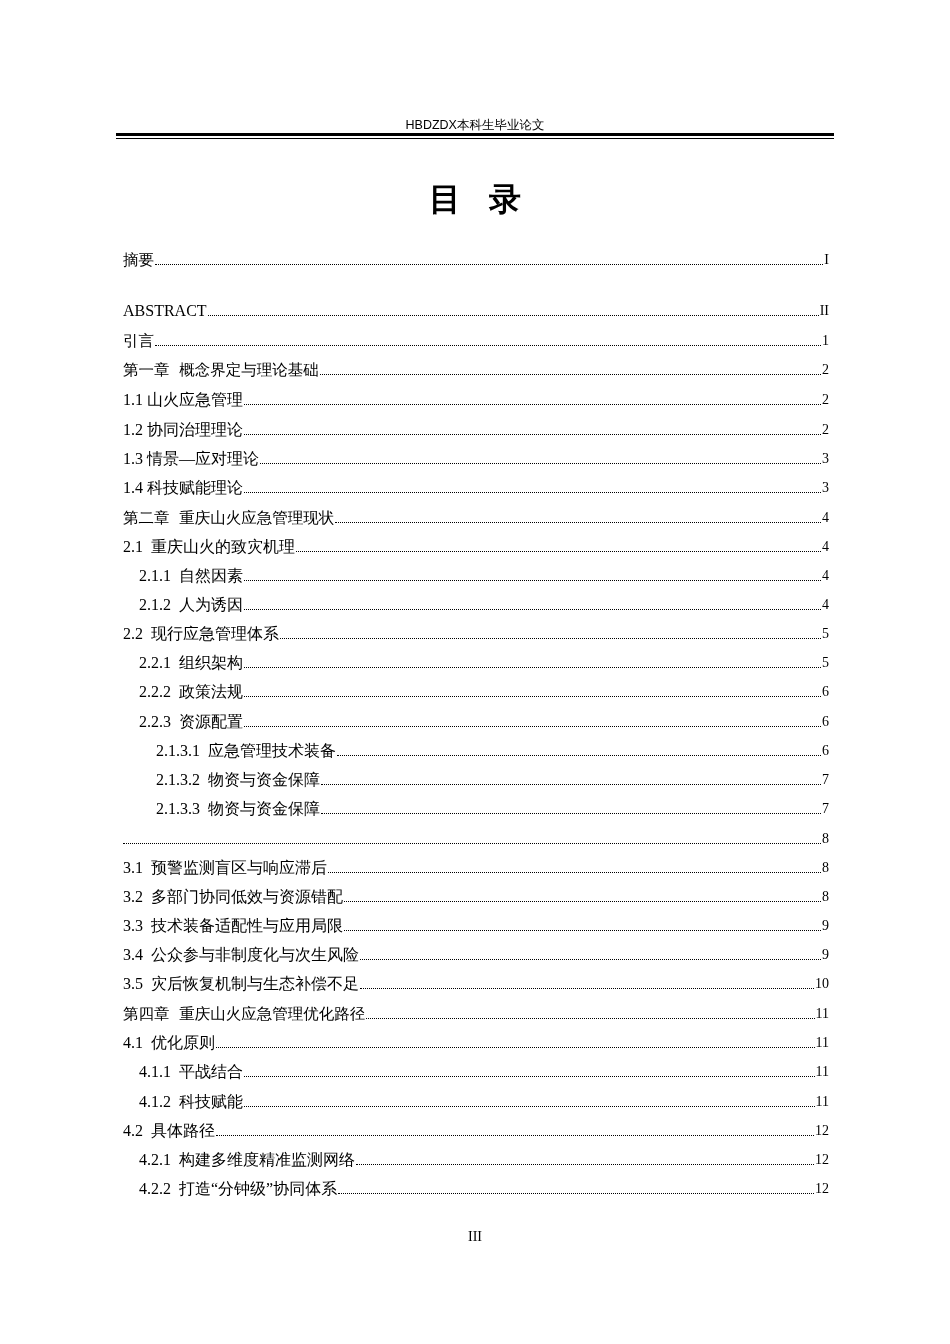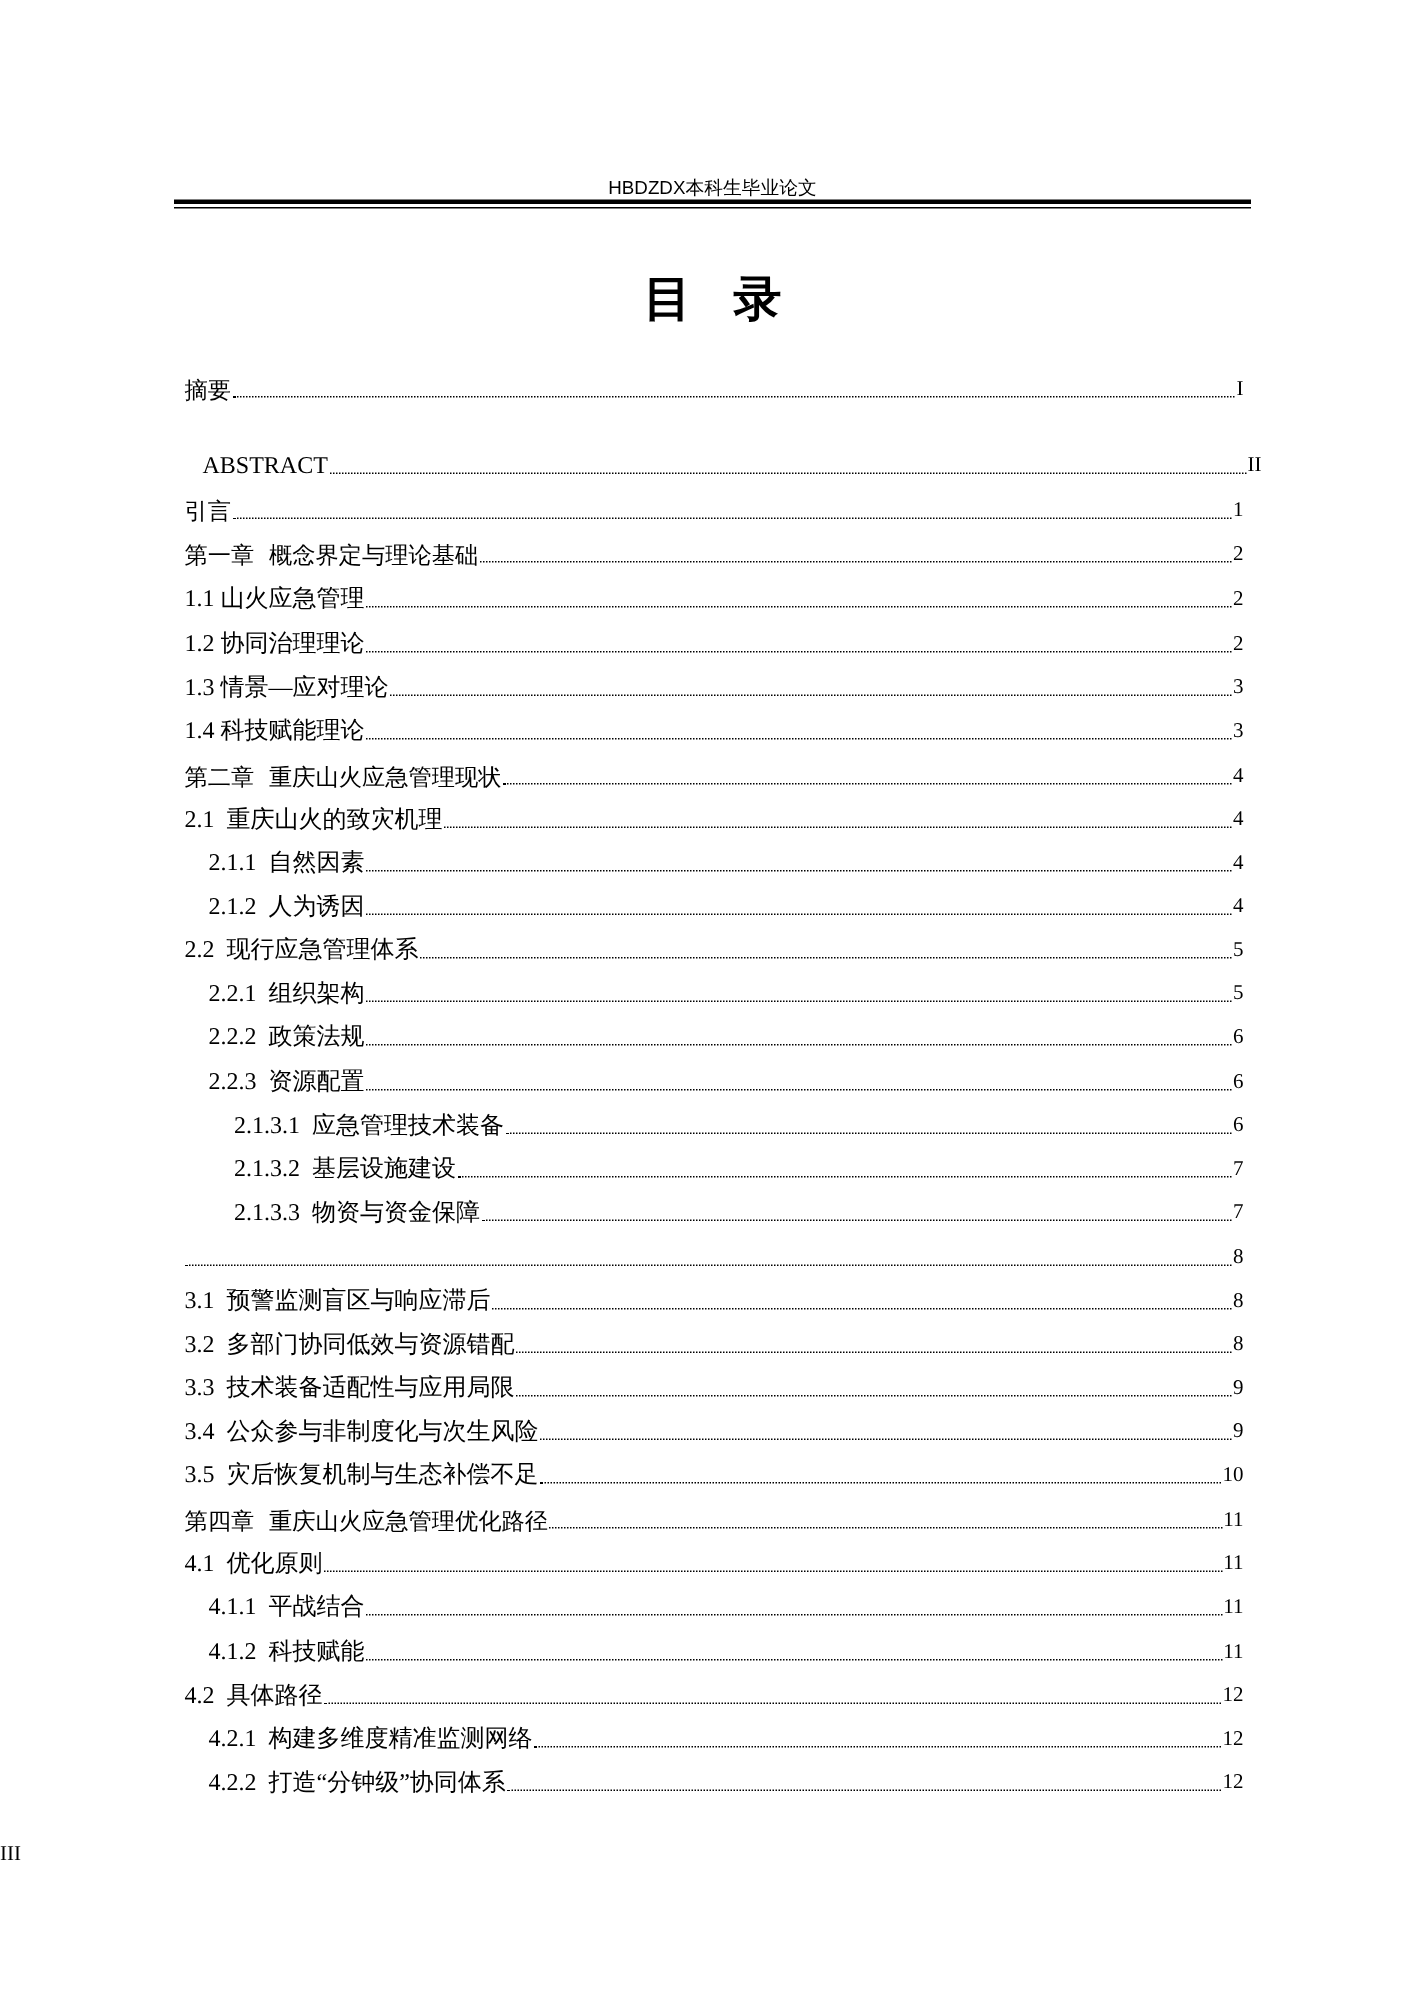--- a/index.html
+++ b/index.html
@@ -10,38 +10,38 @@
   .rule-thick { position: absolute; left: 116px; width: 718px; top: 133px; height: 3px; background: #000; }
   .rule-thin { position: absolute; left: 116px; width: 718px; top: 138px; height: 1px; background: #000; }
   .toc-title { position: absolute; left: 0; width: 950px; top: 178px; text-align: center;
                font-family: "DejaVu Sans", sans-serif; font-weight: bold; font-size: 32px; letter-spacing: 28px; text-indent: 28px; }
   .toc { position: absolute; left: 123px; width: 706px; top: 0; }
   .entry { position: absolute; left: 0; height: 22px; display: flex; align-items: flex-end; font-size: 16px; line-height: 20px; }
   .entry .label { white-space: pre; background: #fff; padding-right: 1px; }
   .entry.chapter .label { font-family: "DejaVu Sans", sans-serif; font-size: 15.5px; }
   .entry .leader { flex: 1; border-bottom: 1px dotted #000; margin-bottom: 5px; min-width: 10px; }
   .entry .page { padding-left: 1px; font-size: 14px; }
-  .page-number { position: absolute; left: 0; width: 950px; top: 1229px; font-size: 14px; }
+  .page-number { position: absolute; left: 0; width: 950px; top: 1229px; text-align: center; font-size: 14px; }
 </style>
 </head>
 <body>
 
 <div class="header-text">HBDZDX本科生毕业论文</div>
 <div class="rule-thick"></div>
 <div class="rule-thin"></div>
 
 <div class="toc-title">目录</div>
 
 <div class="toc" id="toc">
     <div class="entry chapter" style="left: 0px; width: 706px; top: 248px;">
       <span class="label">摘要</span>
       <span class="leader"></span>
       <span class="page">I</span>
     </div>
-    <div class="entry" style="left: 12px; width: 706px; top: 299px;">
+    <div class="entry" style="left: 0px; width: 706px; top: 299px;">
       <span class="label">ABSTRACT</span>
       <span class="leader"></span>
       <span class="page">II</span>
     </div>
     <div class="entry chapter" style="left: 0px; width: 706px; top: 329px;">
       <span class="label">引言</span>
       <span class="leader"></span>
       <span class="page">1</span>
     </div>
     <div class="entry chapter" style="left: 0px; width: 706px; top: 358px;">
@@ -108,21 +108,21 @@
       <span class="label">2.2.3  资源配置</span>
       <span class="leader"></span>
       <span class="page">6</span>
     </div>
     <div class="entry" style="left: 33px; width: 673px; top: 739px;">
       <span class="label">2.1.3.1  应急管理技术装备</span>
       <span class="leader"></span>
       <span class="page">6</span>
     </div>
     <div class="entry" style="left: 33px; width: 673px; top: 768px;">
-      <span class="label">2.1.3.2  基层设施建设</span>
+      <span class="label">2.1.3.2  物资与资金保障</span>
       <span class="leader"></span>
       <span class="page">7</span>
     </div>
     <div class="entry" style="left: 33px; width: 673px; top: 797px;">
       <span class="label">2.1.3.3  物资与资金保障</span>
       <span class="leader"></span>
       <span class="page">7</span>
     </div>
     <div class="entry chapter" style="left: 0px; width: 706px; top: 827px;">
       <span class="leader"></span>

